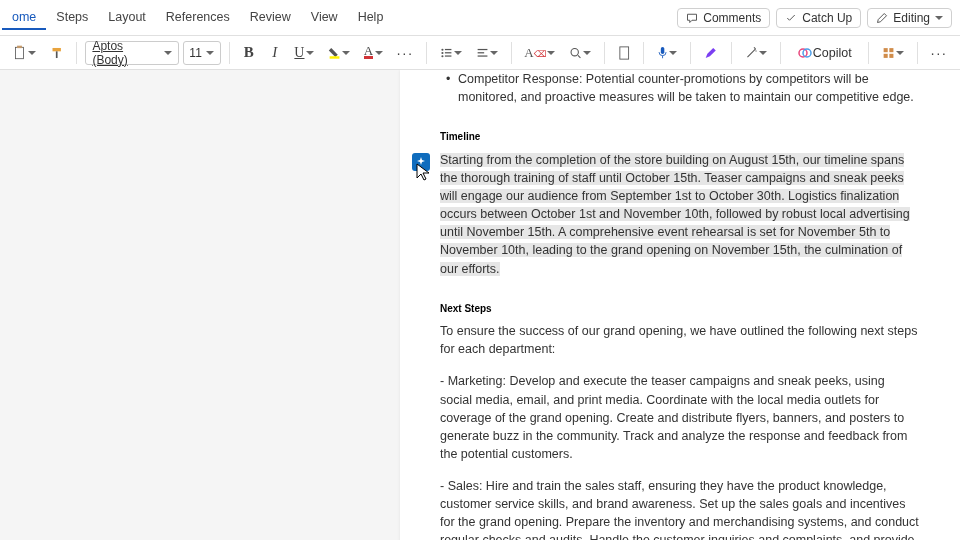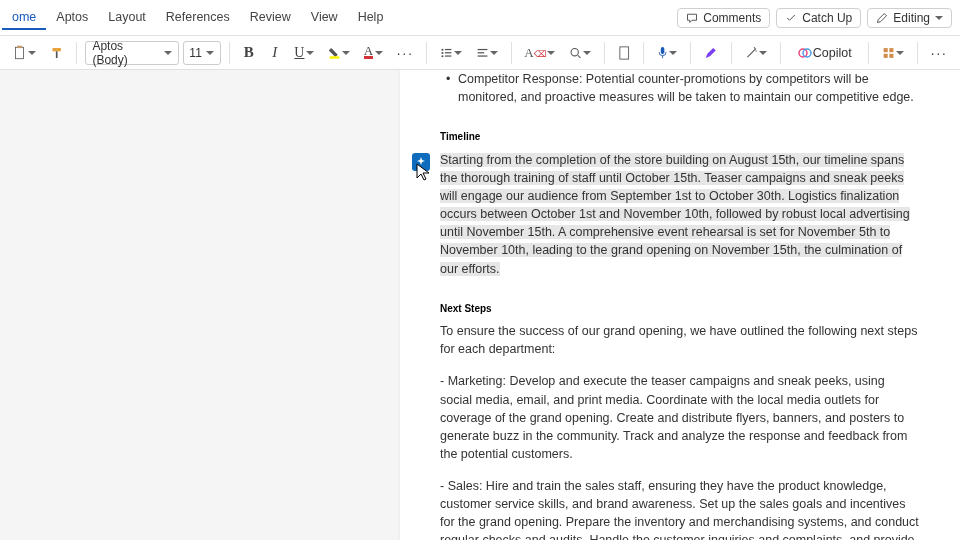--- a/index.html
+++ b/index.html
@@ -9,21 +9,21 @@
   .menubar .tabs { display: flex; gap: 0; }
   .menubar .tab { padding: 4px 10px; font-size: 12.5px; color: #444; cursor: pointer; }
   .menubar .tab.active { border-bottom: 2px solid #185abd; color: #185abd; }
   .menubar .right { margin-left: auto; display: flex; gap: 6px; padding-right: 6px; }
   .pill { display: flex; align-items: center; gap: 5px; border: 1px solid #d0d0d0; border-radius: 4px; padding: 2px 8px; font-size: 12px; color: #333; background: #fff; }
   .pill svg, .tb-btn svg { display: block; }
   
   .toolbar { display: flex; align-items: center; background: #fff; border-bottom: 1px solid #e0e0e0; height: 34px; padding: 0 8px; gap: 4px; }
   .tb-btn { display: flex; align-items: center; justify-content: center; padding: 4px 5px; border-radius: 3px; color: #444; min-width: 22px; height: 26px; cursor: pointer; }
   .tb-sep { width: 1px; height: 22px; background: #e0e0e0; margin: 0 4px; }
-  .font-select { display: flex; align-items: center; border: 1px solid #ccc; border-radius: 3px; padding: 2px 6px; font-size: 12px; color: #333; gap: 6px; min-width: 90px; height: 24px; }
+  .font-select { display: flex; align-items: center; border: 1px solid #ccc; border-radius: 3px; padding: 2px 6px; font-size: 12px; color: #333; gap: 6px; min-width: 90px; height: 24px; text-decoration: underline; }
   .size-select { display: flex; align-items: center; border: 1px solid #ccc; border-radius: 3px; padding: 2px 6px; font-size: 12px; color: #333; gap: 4px; min-width: 36px; height: 24px; justify-content: flex-end; }
   .caret { border-left: 4px solid transparent; border-right: 4px solid transparent; border-top: 4px solid #666; }
   .copilot-btn { display: flex; align-items: center; padding: 3px 8px; border-radius: 4px; font-size: 12.5px; color: #333; }
   
   .page-area { background: #f5f5f5; height: calc(540px - 60px); overflow: auto; display: flex; justify-content: flex-end; }
   .page { background: #fff; width: 560px; margin-top: 0; padding: 0 40px 40px 40px; font-family: "Aptos", "Segoe UI", Arial, sans-serif; position: relative; box-shadow: 0 0 3px rgba(0,0,0,0.08); }
   .doc-body { font-size: 12.5px; line-height: 1.45; color: #333; }
   .bullet-cut { padding-left: 18px; position: relative; color: #333; }
   .bullet-cut::before { content: "•"; position: absolute; left: 6px; color: #333; }
   .heading { font-weight: 600; font-size: 10px; margin-top: 24px; margin-bottom: 6px; color: #000000; }
@@ -34,21 +34,21 @@
   .rewrite-handle svg { fill: #fff; }
   .cursor-arrow { position: absolute; left: -24px; top: 12px; pointer-events: none; }
   .rel { position: relative; }
 </style>
 </head>
 <body>
 
 <div class="menubar">
   <div class="tabs">
     <div class="tab active">ome</div>
-    <div class="tab">Aptos</div>
+    <div class="tab">Steps</div>
     <div class="tab">Layout</div>
     <div class="tab">References</div>
     <div class="tab">Review</div>
     <div class="tab">View</div>
     <div class="tab">Help</div>
   </div>
   <div class="right">
     <div class="pill">
       <svg width="12" height="12" viewBox="0 0 16 16">
           <path fill="none" stroke="#555" stroke-width="1.3" d="M2 3h12v8H8l-3 3v-3H2z"></path>

